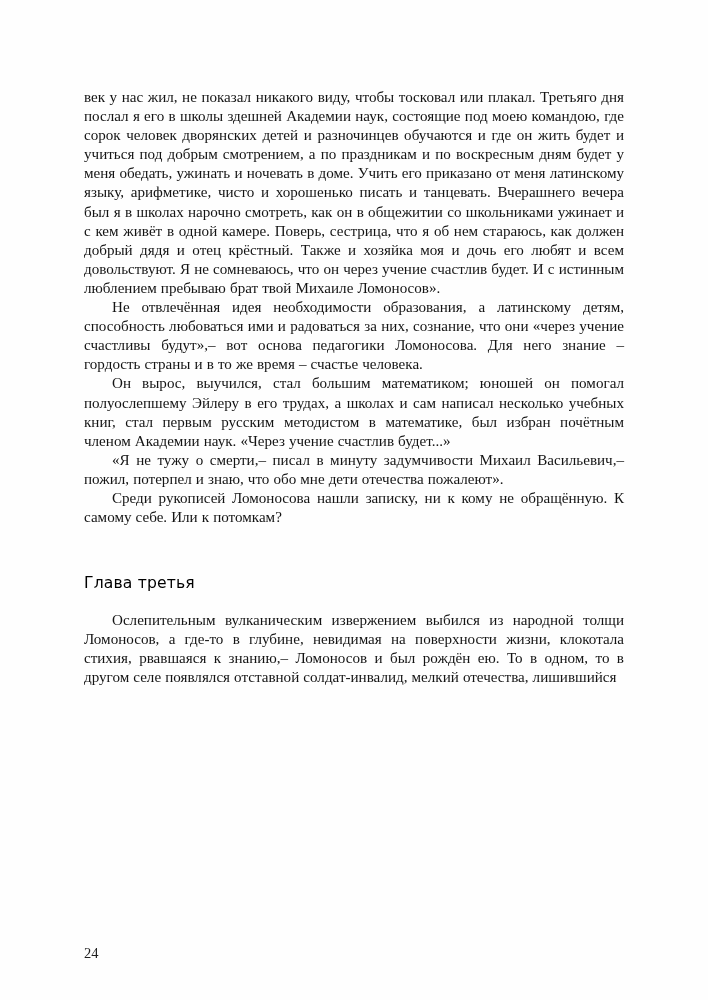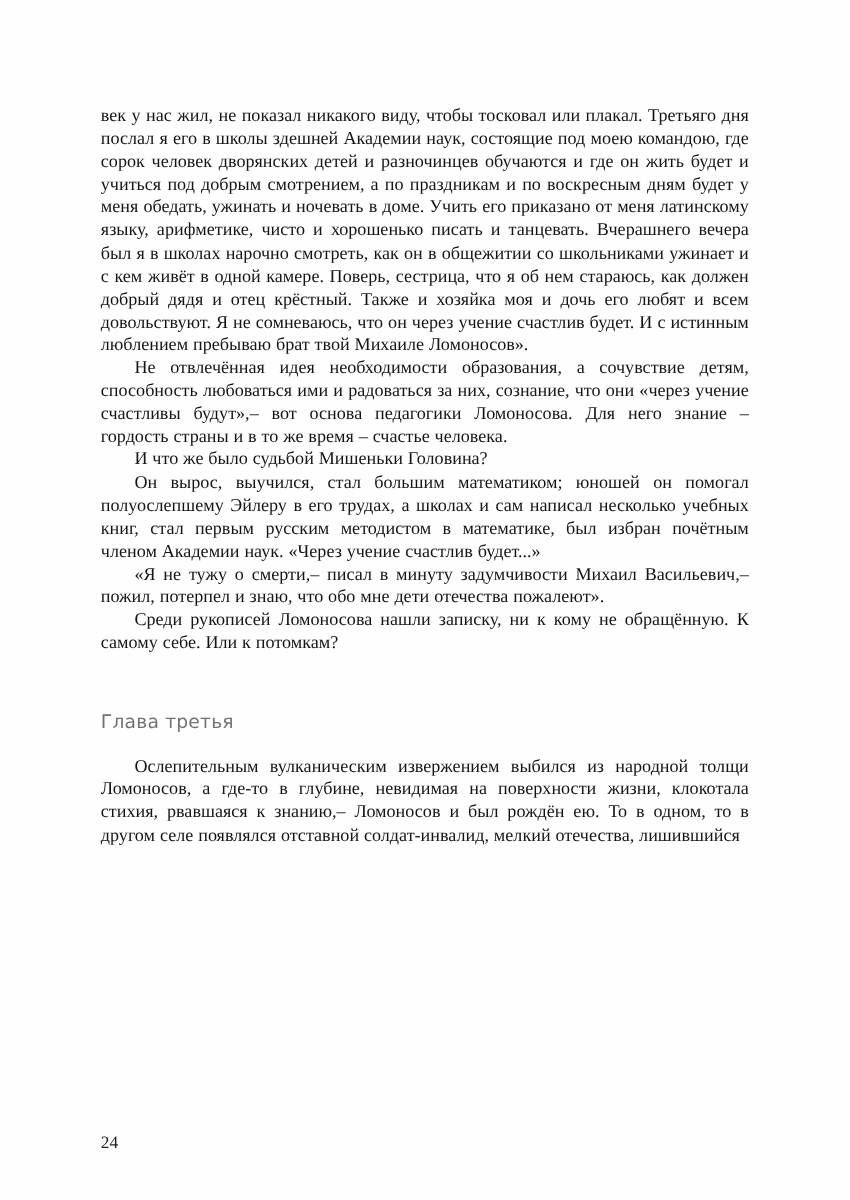--- a/index.html
+++ b/index.html
@@ -52,21 +52,21 @@
     height: 46px;
   }
 
   h2.chapter-title {
     margin: 0 0 0 0;
     font-family: "DejaVu Sans", "Liberation Sans", sans-serif;
     font-size: 15.6px;
     line-height: 20px;
     font-weight: 400;
     letter-spacing: 0.01em;
-    color: #737373;
+    color: #000000;
     text-indent: 0;
     text-align: left;
   }
 
   .after-title-gap {
     height: 18px;
   }
 
   .page-number {
     position: absolute;
@@ -80,24 +80,23 @@
 </style>
 </head>
 <body>
 
 <div class="page">
 
   <div class="text-block">
 
     <p class="body-par cont">век у нас жил, не показал никакого виду, чтобы тосковал или плакал. Третьяго дня послал я его в школы здешней Академии наук, состоящие под моею командою, где сорок человек дворянских детей и разночинцев обучаются и где он жить будет и учиться под добрым смотрением, а по праздникам и по воскресным дням будет у меня обедать, ужинать и ночевать в доме. Учить его приказано от меня латинскому языку, арифметике, чисто и хорошенько писать и танцевать. Вчерашнего вечера был я в школах нарочно смотреть, как он в общежитии со школьниками ужинает и с кем живёт в одной камере. Поверь, сестрица, что я об нем стараюсь, как должен добрый дядя и отец крёстный. Также и хозяйка моя и дочь его любят и всем довольствуют. Я не сомневаюсь, что он через учение счастлив будет. И с истинным люблением пребываю брат твой Михаиле Ломоносов».</p>
 
-    <p class="body-par">Не отвлечённая идея необходимости образования, а сочувствие детям, способность любоваться ими и радоваться за них, сознание, что они «через учение счастливы будут»,– вот основа педагогики Ломоносова. Для него знание – гордость страны и в то же время – счастье человека.</p>
+    <p class="body-par">Не отвлечённая идея необходимости образования, а латинскому детям, способность любоваться ими и радоваться за них, сознание, что они «через учение счастливы будут»,– вот основа педагогики Ломоносова. Для него знание – гордость страны и в то же время – счастье человека.</p>
 
 
-    <p class="body-par">И что же было судьбой Мишеньки Головина?</p>
 
     <p class="body-par">Он вырос, выучился, стал большим математиком; юношей он помогал полуослепшему Эйлеру в его трудах, а школах и сам написал несколько учебных книг, стал первым русским методистом в математике, был избран почётным членом Академии наук. «Через учение счастлив будет...»</p>
 
     <p class="body-par">«Я не тужу о смерти,– писал в минуту задумчивости Михаил Васильевич,– пожил, потерпел и знаю, что обо мне дети отечества пожалеют».</p>
 
     <p class="body-par">Среди рукописей Ломоносова нашли записку, ни к кому не обращённую. К самому себе. Или к потомкам?</p>
 
     <div class="chapter-gap"></div>
 
     <h2 class="chapter-title">Глава третья</h2>

